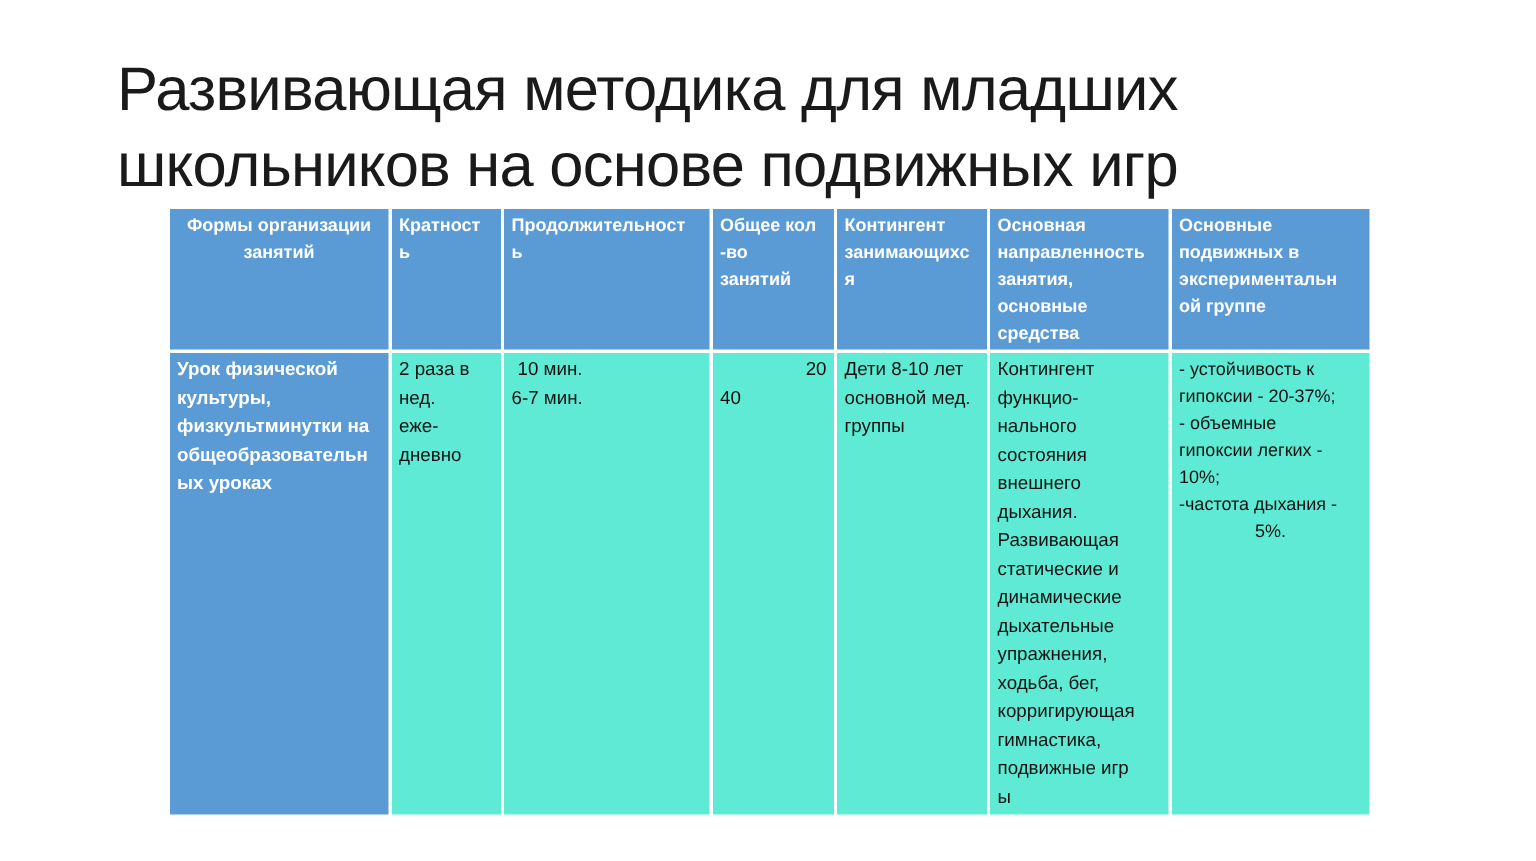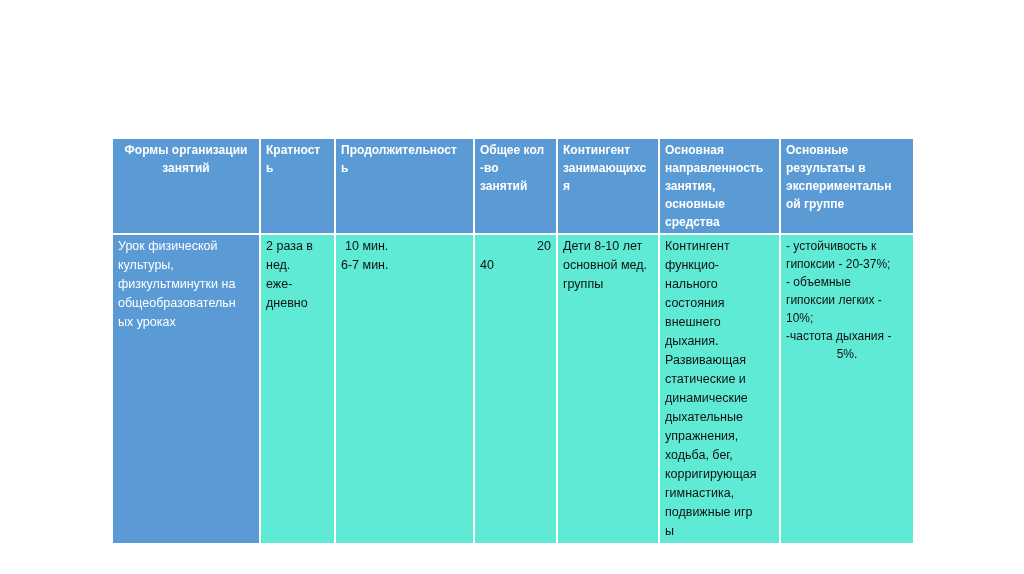--- a/index.html
+++ b/index.html
@@ -22,29 +22,31 @@
   table.methods td, table.methods th {
     border: 2px solid #ffffff; vertical-align: top; padding: 2px 5px;
     text-align: left; overflow: hidden;
   }
   table.methods thead th {
     background: #5b9bd5; color: #ffffff; font-weight: bold; height: 82px;
     font-size: 12px; line-height: 18px;
   }
   table.methods thead th.center { text-align: center; }
   table.methods tbody td { background: #5eead4; color: #111111; font-size: 12.5px; }
-  table.methods tbody td.first { background: #5b9bd5; color: #ffffff; font-weight: normal; line-height: 19px; }
+  table.methods tbody td.first { background: #5b9bd5; color: #ffffff; font-weight: bold; line-height: 19px; }
   .line { display: block; }
   .indent-right { display: block; text-align: right; padding-left: 20px; }
   .center-line { display: block; text-align: center; }
 </style>
 </head>
 <body>
 
 <div class="slide-title">
+  <span>Развивающая методика для младших</span>
+  <span>школьников на основе подвижных игр</span>
 </div>
 
 <table class="methods">
   <colgroup>
     <col style="width:148px">
       <col style="width:75px">
       <col style="width:139px">
       <col style="width:83px">
       <col style="width:102px">
       <col style="width:121px">
@@ -76,21 +78,21 @@
       </th>
       <th>
         <span class="line">Основная</span>
         <span class="line">направленность</span>
         <span class="line">занятия,</span>
         <span class="line">основные</span>
         <span class="line">средства</span>
       </th>
       <th>
         <span class="line">Основные</span>
-        <span class="line">результаты в</span>
+        <span class="line">подвижных в</span>
         <span class="line">экспериментальн</span>
         <span class="line">ой группе</span>
       </th>
     </tr>
   </thead>
   <tbody>
     <tr>
       <td class="first">
         <span class="line">Урок физической</span>
         <span class="line">культуры,</span>

